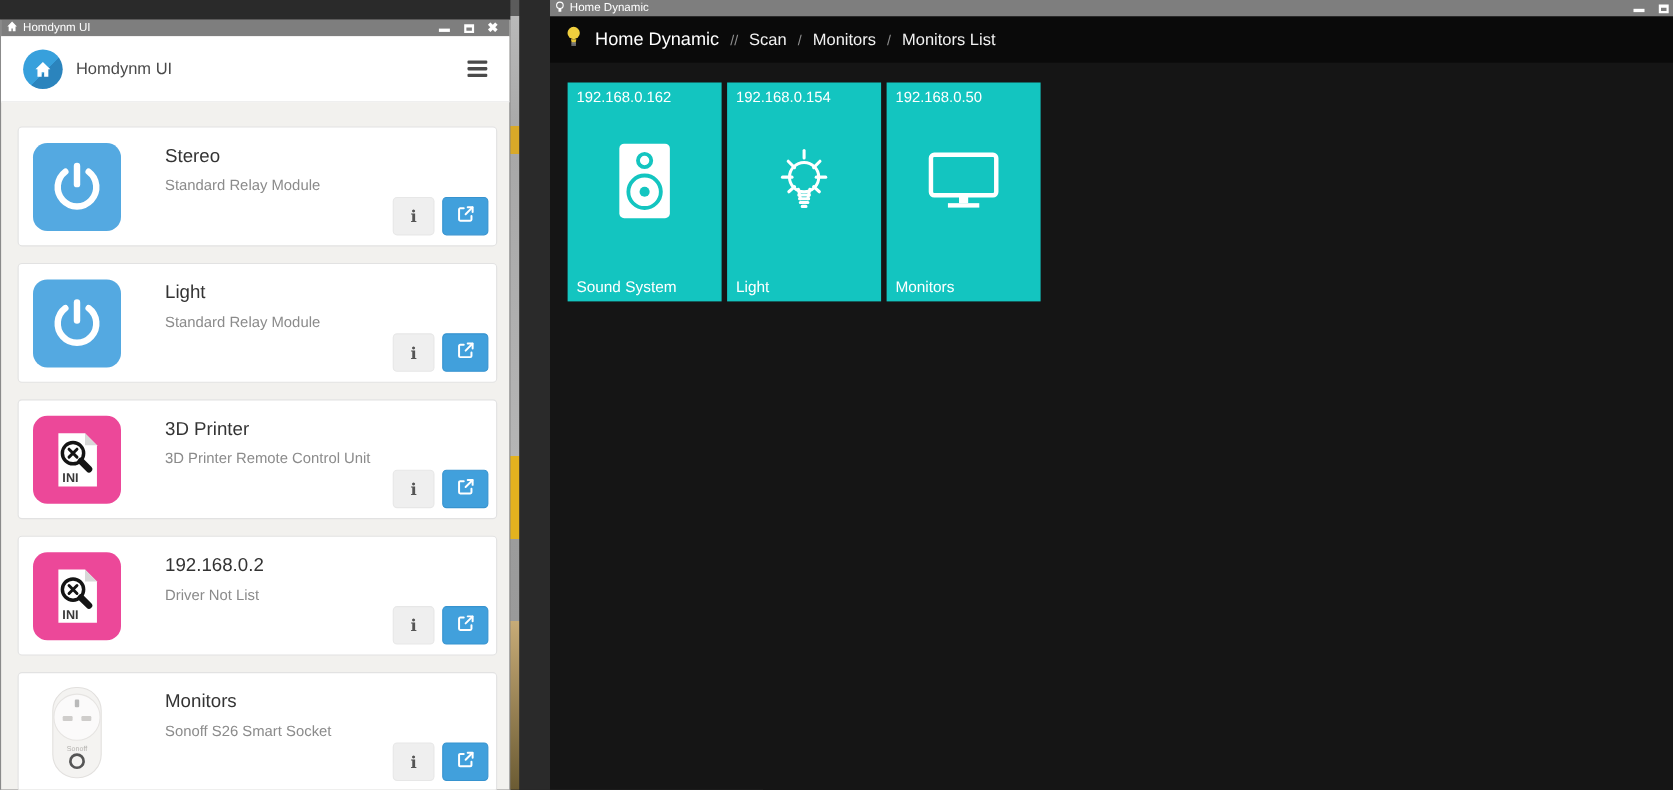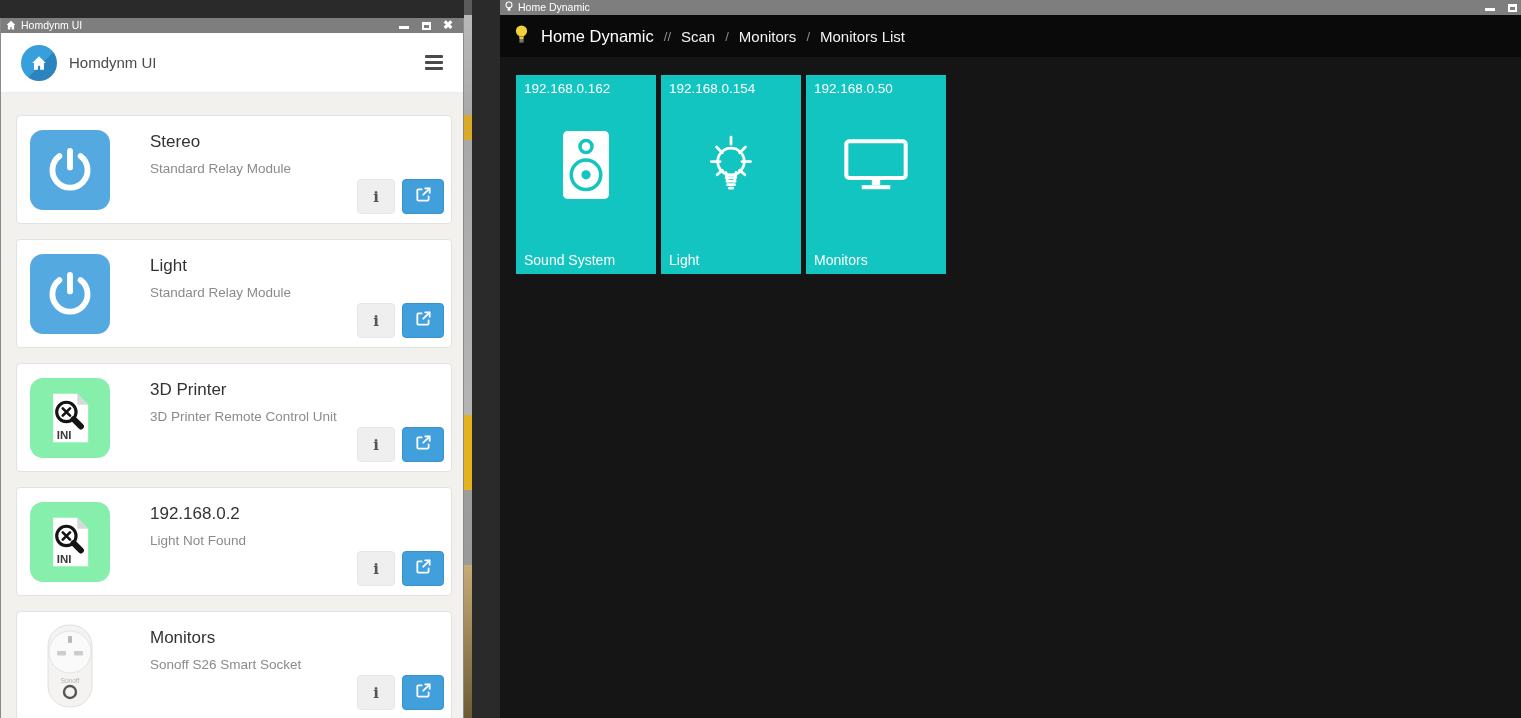--- a/index.html
+++ b/index.html
@@ -29,21 +29,21 @@
   .brand { font-size:15px; color:#4a4a4a; }
   .hamburger { margin-left:auto; display:flex; flex-direction:column; gap:3.5px; cursor:pointer; padding:4px 2px;}
   .hamburger span { display:block; width:18px; height:2.6px; background:#4a4a4a; border-radius:1px; }
 
   .device-list { padding:22px 11px 4px 15px; }
   .device-card { position:relative; height:109px; background:#fff; border:1px solid #e2e2e2;
                  border-radius:4px; margin-bottom:15px; }
   .devicon { position:absolute; left:13px; top:14px; width:80px; height:80px; border-radius:13px;
              display:flex; align-items:center; justify-content:center; }
   .devicon-power  { background:#54a9e1; }
-  .devicon-ini    { background:#86efac; }
+  .devicon-ini    { background:#ec4899; }
   .devicon-socket { background:transparent; }
   .device-name { position:absolute; left:133px; top:16px; font-size:17px; color:#333; }
   .device-desc { position:absolute; left:133px; top:45px; font-size:13.5px; color:#8b8b8b; }
   .card-buttons { position:absolute; right:7px; bottom:9px; display:flex; gap:7px; }
   .info-btn { width:38px; height:35px; background:#efefef; border:1px solid #e7e7e7; border-radius:4px;
               color:#555; font-family:"DejaVu Serif", serif; font-weight:bold; font-size:15px;
               display:flex; align-items:center; justify-content:center; cursor:pointer; }
   .open-btn { width:42px; height:35px; background:#41a0dc; border:1px solid #3793cf; border-radius:4px;
               display:flex; align-items:center; justify-content:center; cursor:pointer; }
   .resize-grip { position:absolute; right:0; bottom:0; width:13px; height:13px;
@@ -190,21 +190,21 @@
             <svg width="58" height="58" viewBox="0 0 48 48">
               <path d="M10 4h20l9 9v31H10z" fill="#fff"></path>
               <path d="M30 4l9 9h-9z" fill="#d8d8d8"></path>
               <text x="13" y="41" font-size="9.5" font-weight="bold" fill="#3a3a3a" font-family="Liberation Sans, sans-serif">INI</text>
               <circle cx="21" cy="19" r="8" fill="#fff" stroke="#141414" stroke-width="2.6"></circle>
               <path d="M18 16l6 6M24 16l-6 6" stroke="#141414" stroke-width="2.2" stroke-linecap="round"></path>
               <path d="M27 25l6 6" stroke="#141414" stroke-width="5" stroke-linecap="round"></path>
             </svg>
           </div>
         <div class="device-name">192.168.0.2</div>
-        <div class="device-desc">Light Not Found</div>
+        <div class="device-desc">Driver Not List</div>
         <div class="card-buttons">
           <div class="info-btn">i</div>
           <div class="open-btn">
             <span>
               <svg width="17" height="17" viewBox="0 0 16 16" fill="none" stroke="#fff" stroke-width="1.7" stroke-linecap="round" stroke-linejoin="round">
                 <path d="M6.2 3.2H3.2a1 1 0 0 0-1 1v8.6a1 1 0 0 0 1 1h8.6a1 1 0 0 0 1-1V9.8"></path>
                 <path d="M9.6 2.2h4.2v4.2"></path>
                   <path d="M13.6 2.4 7.8 8.2"></path>
               </svg>
             </span>

